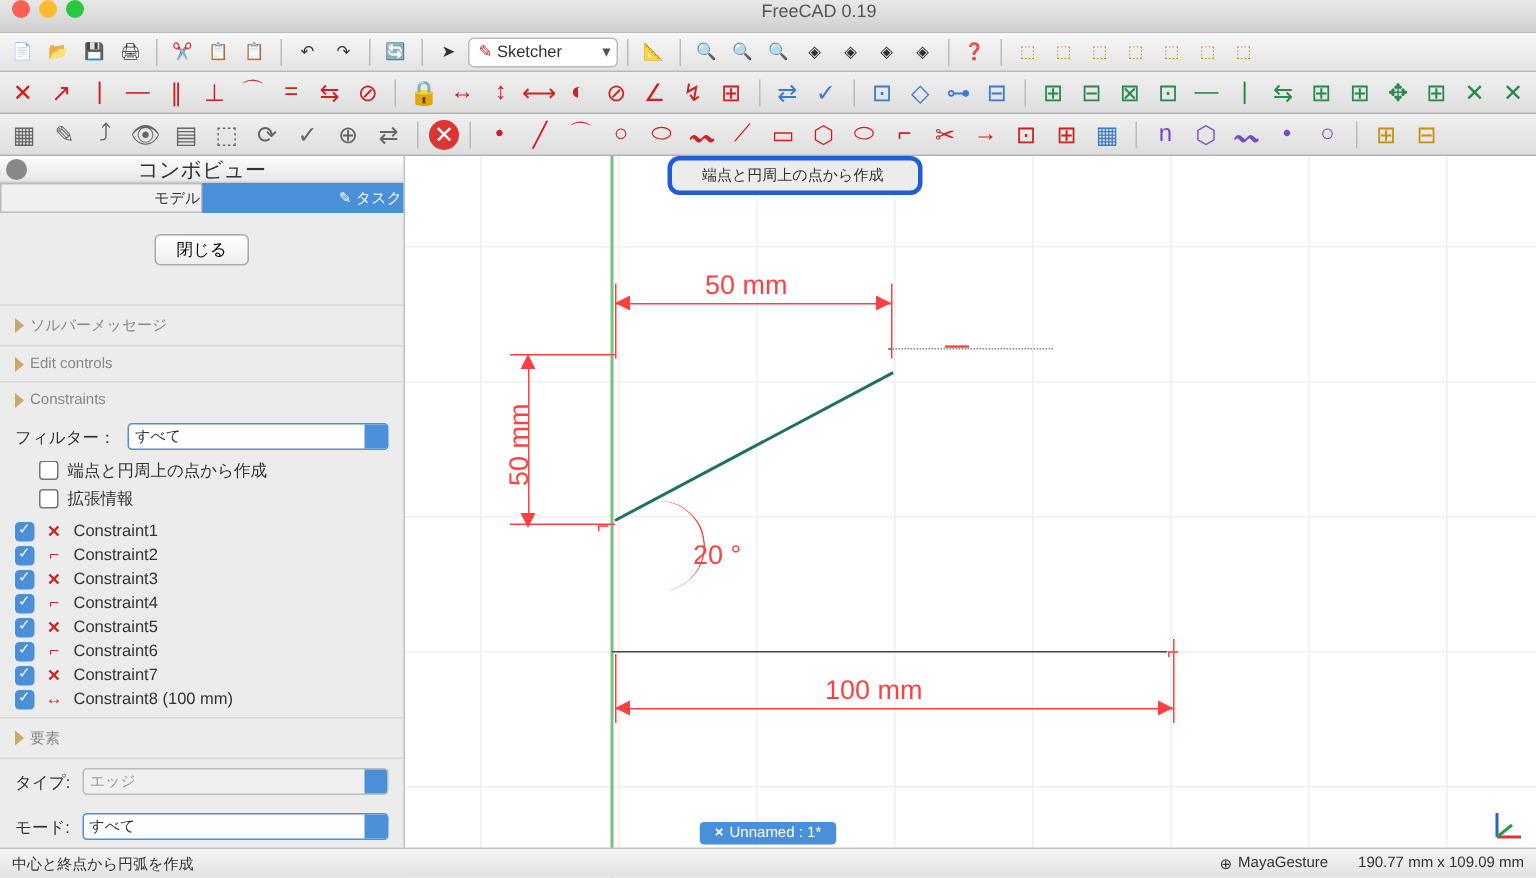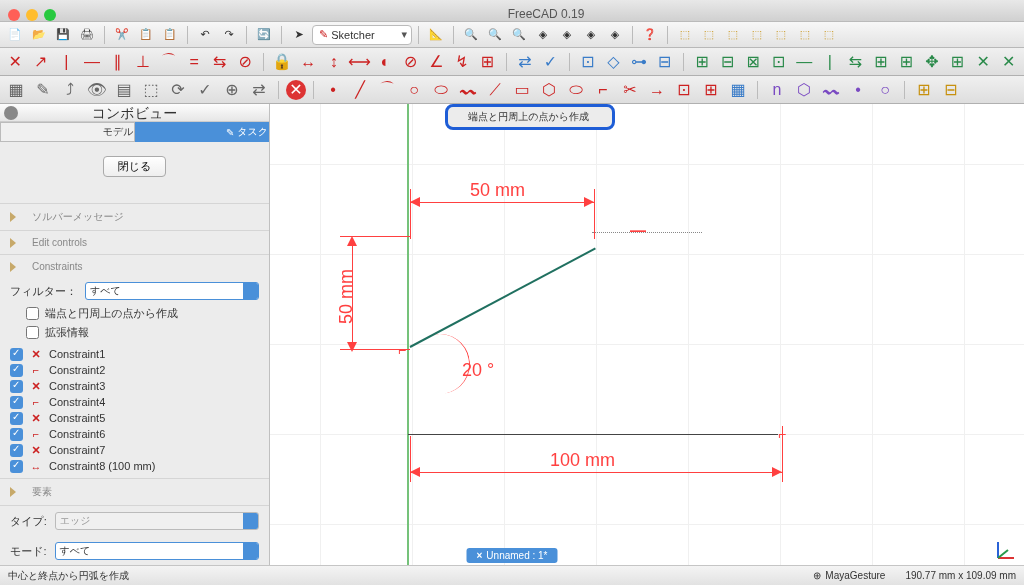--- a/index.html
+++ b/index.html
@@ -1,38 +1,38 @@
 <!DOCTYPE html>
 <html><head>
 <meta charset="utf-8">
 <style>
 * { box-sizing: border-box; margin: 0; padding: 0; font-family: -apple-system, "Helvetica Neue", Arial, sans-serif; }
 body { width: 1024px; height: 585px; overflow: hidden; background: #ececec; font-size: 11px; color: #333; }
-.titlebar { height: 22px; background: linear-gradient(#e8e8e8,#d0d0d0); display:flex; align-items:flex-end; padding:0 8px; border-bottom:1px solid #bababa;gap:20px; }
+.titlebar { height: 22px; background: linear-gradient(#e8e8e8,#d0d0d0); display:flex; align-items:flex-start; padding:0 8px; border-bottom:1px solid #bababa;gap:20px; }
 .traffic { display:flex; gap:6px; }
 .tl { width:12px; height:12px; border-radius:50%; }
 .red{background:#ff5f57;} .yellow{background:#ffbd2e;} .green{background:#28c940;}
 .title { flex:1; text-align:center; font-size:12px; color:#555; }
 .toolbar { height:26px; background:linear-gradient(#f7f7f7,#e3e3e3); border-bottom:1px solid #b8b8b8; display:flex; align-items:center; padding:0 4px; gap:2px; }
 .toolbar .tb { width:22px; height:20px; display:flex; align-items:center; justify-content:center; border-radius:3px; }
 .sep { width:1px; height:18px; background:#bbb; margin:0 4px; }
 .sel { height:20px; border:1px solid #bbb; border-radius:4px; background:#fff; font-size:11px; padding:0 14px 0 6px; min-width:100px; position:relative; display:flex; align-items:center; }
 .sel::after{content:"▾"; position:absolute; right:4px; color:#555;}
 .toolrow2 { height:28px; background:linear-gradient(#f0f0f0,#dedede); border-bottom:1px solid #b0b0b0; display:flex; align-items:center; padding:0 4px; gap:3px; overflow:hidden;}
 .toolrow2 .ic { width:24px; height:24px; display:flex; align-items:center; justify-content:center; font-size:16px; color:#c22; }
 .main { display:flex; height:488px; }
 .sidebar { width:270px; background:#ececec; border-right:1px solid #c0c0c0; overflow:hidden; }
 .combohdr { height:18px; background:linear-gradient(#fdfdfd,#e6e6e6); border-bottom:1px solid #ccc; font-size:14px; text-align:center; line-height:18px; position:relative;}
 .combohdr .gear{position:absolute;left:4px;top:2px;width:14px;height:14px;background:#888;border-radius:50%;}
 .tabs { display:flex; height:20px; }
 .tab { flex:1; display:flex; align-items:center; justify-content:flex-end; border:1px solid #bbb; background:#f0f0f0; font-size:10px; }
 .tab.active { background:#4a90d9; color:#fff; border-color:#4a90d9;}
 .panel { padding:6px 10px 4px; }
 .closebtn { display:block; margin:8px auto 22px; padding:2px 14px; border:1px solid #aaa; border-radius:4px; background:linear-gradient(#fff,#eee); font-size:11px; }
-.section { padding:6px 10px; border-top:1px solid #d5d5d5; font-size:10px; color:#888; display:flex; align-items:center; gap:16px;}
+.section { padding:6px 10px; border-top:1px solid #d5d5d5; font-size:10px; color:#888; display:flex; align-items:center; gap:4px;}
 .tri{width:0;height:0;border-top:5px solid transparent;border-bottom:5px solid transparent;border-left:6px solid #c7a96a;}
 .filterrow { display:flex; align-items:center; padding:4px 10px; gap:8px; font-size:11px;}
 .filtersel { flex:1; height:18px; border:1px solid #4a90d9; border-radius:3px; background:#fff; font-size:10px; padding:0 4px; position:relative; display:flex; align-items:center;}
 .filtersel::after{content:"";position:absolute;right:0;top:0;width:15px;height:100%;background:#4a90d9;border-radius:0 2px 2px 0;}
 .checkrow { display:flex; align-items:center; padding:2px 10px 2px 26px; gap:6px; font-size:11px;}
 .constraintlist { padding:4px 6px 4px 10px;}
 .crow { display:flex; align-items:center; gap:6px; padding:1px 0; font-size:11px;}
 .cbx { width:13px; height:13px; background:#4a90d9; border-radius:3px; position:relative;}
 .cbx::after{content:"✓";color:#fff;font-size:10px;position:absolute;left:2px;top:-1px;}
 .cicon{width:14px;height:14px;display:flex;align-items:center;justify-content:center;color:#c22;font-size:11px;font-weight:bold;}

